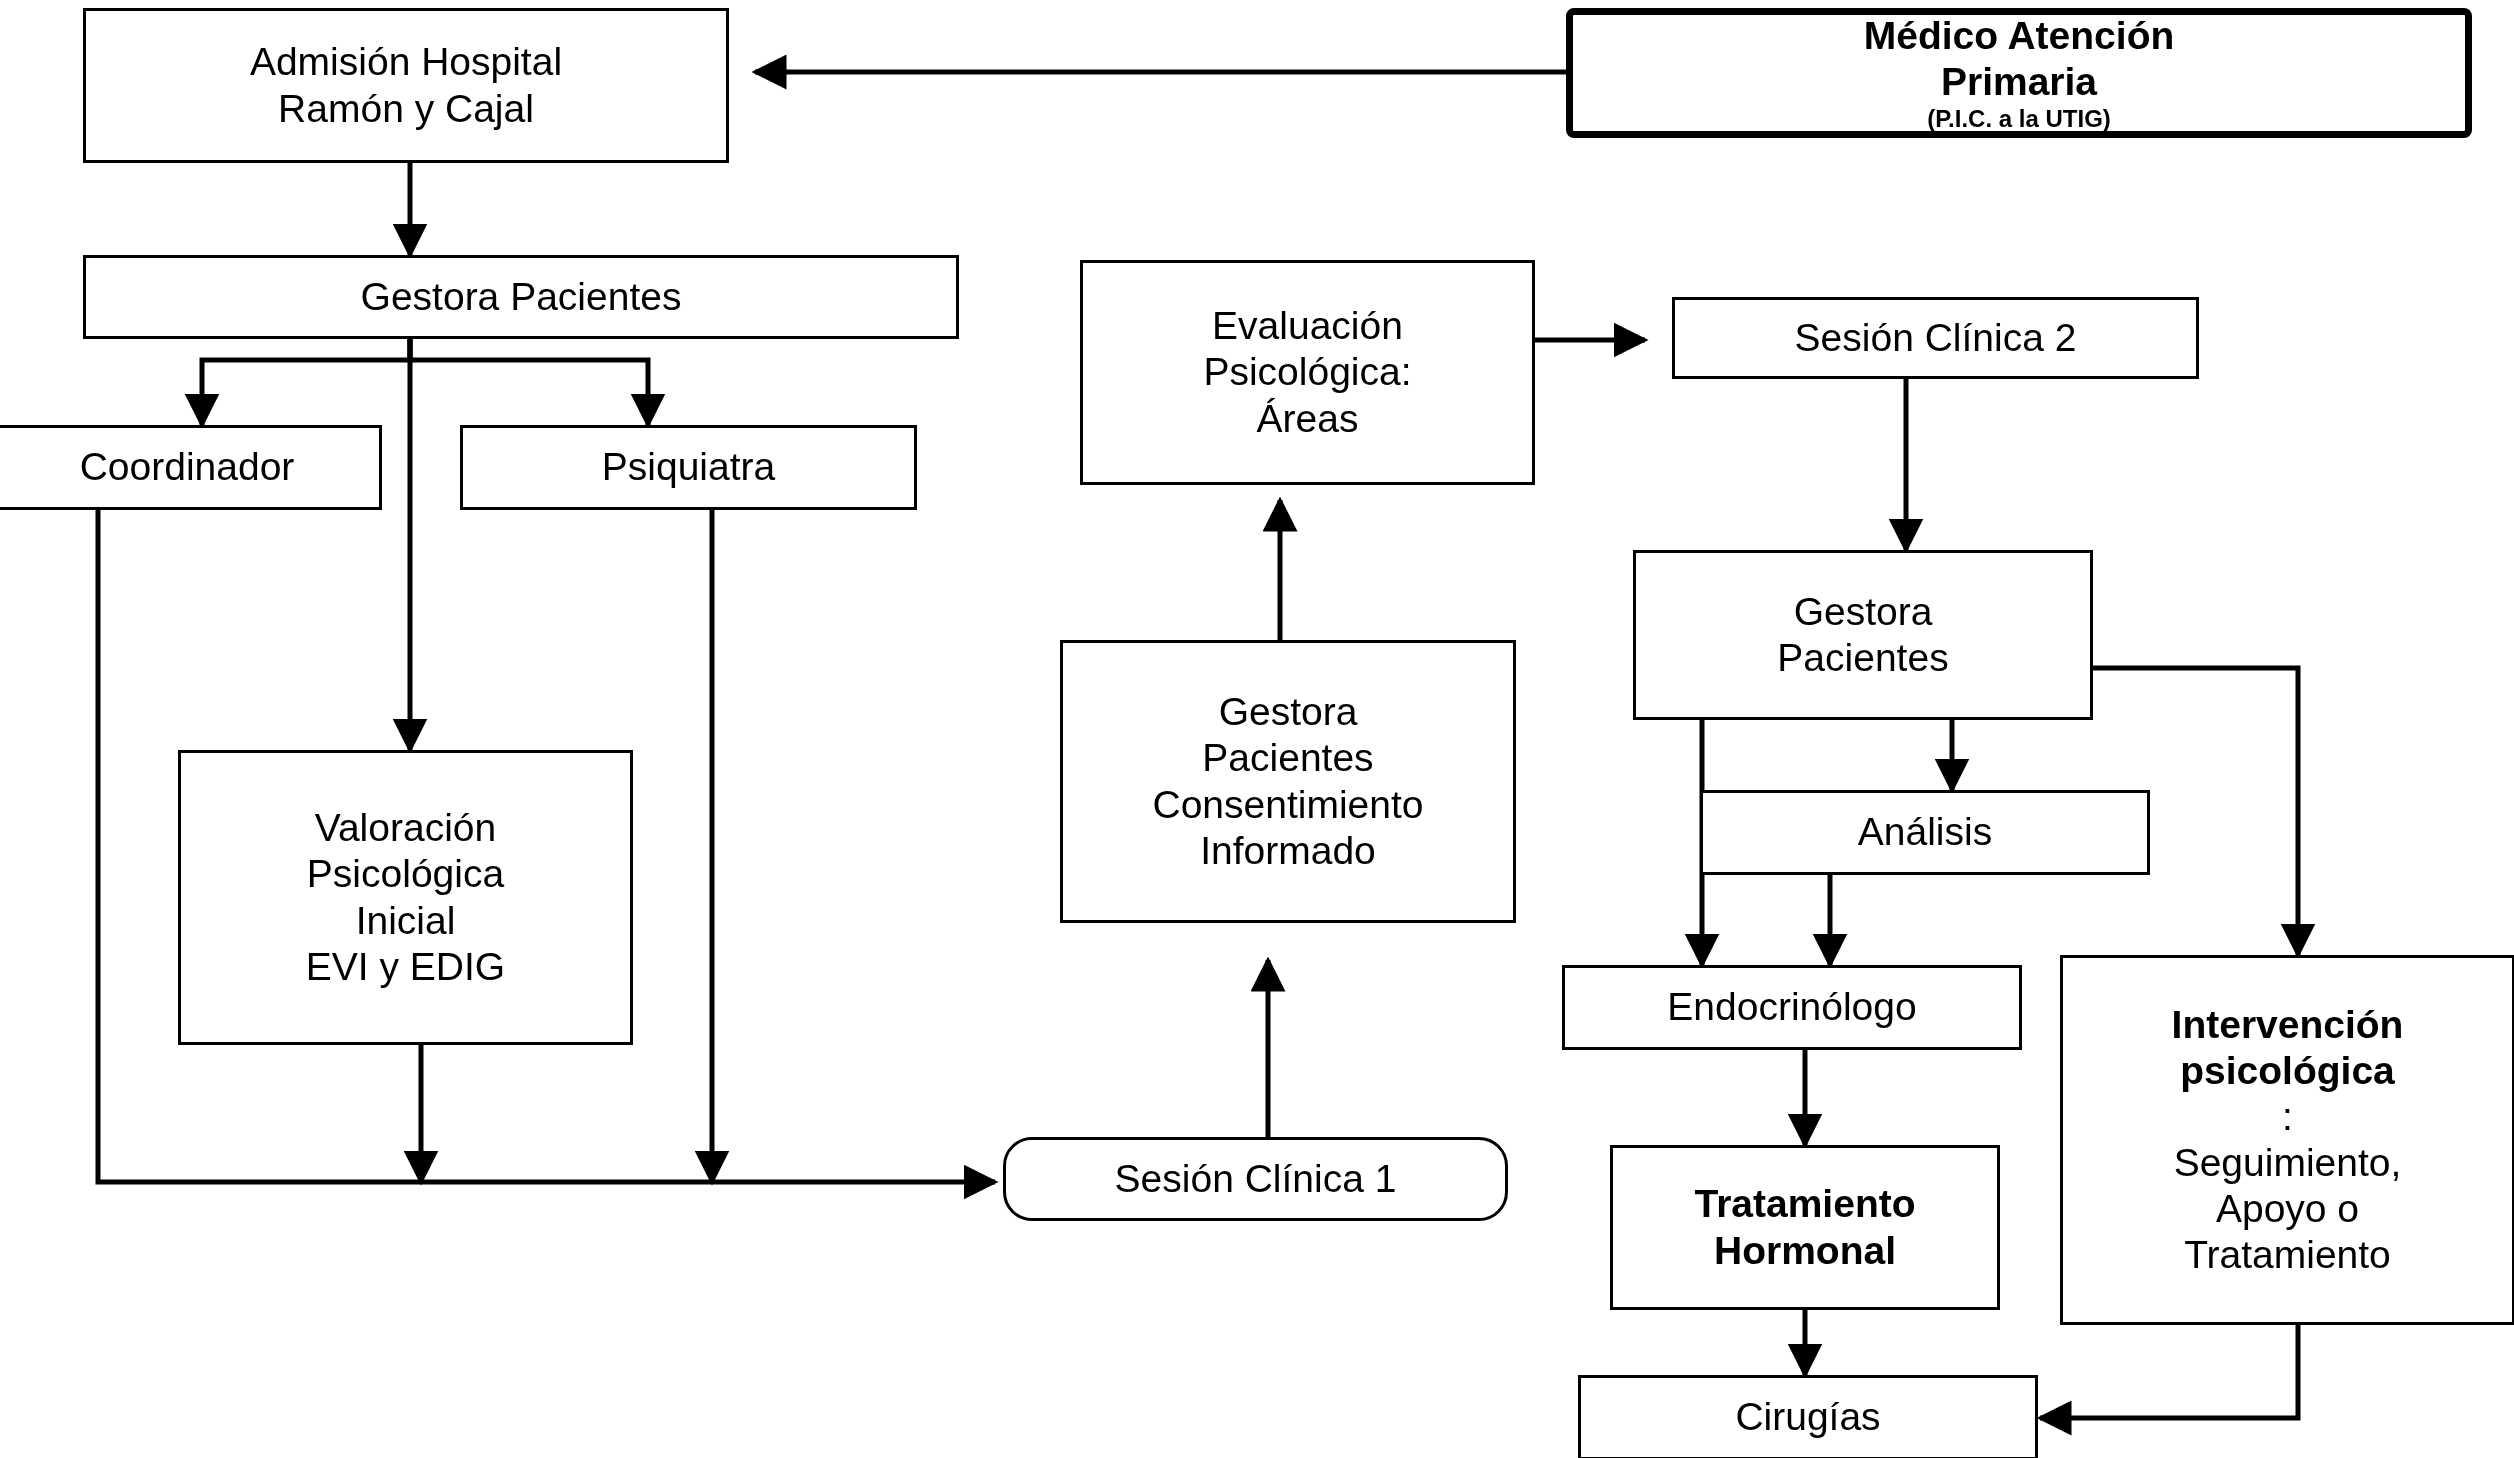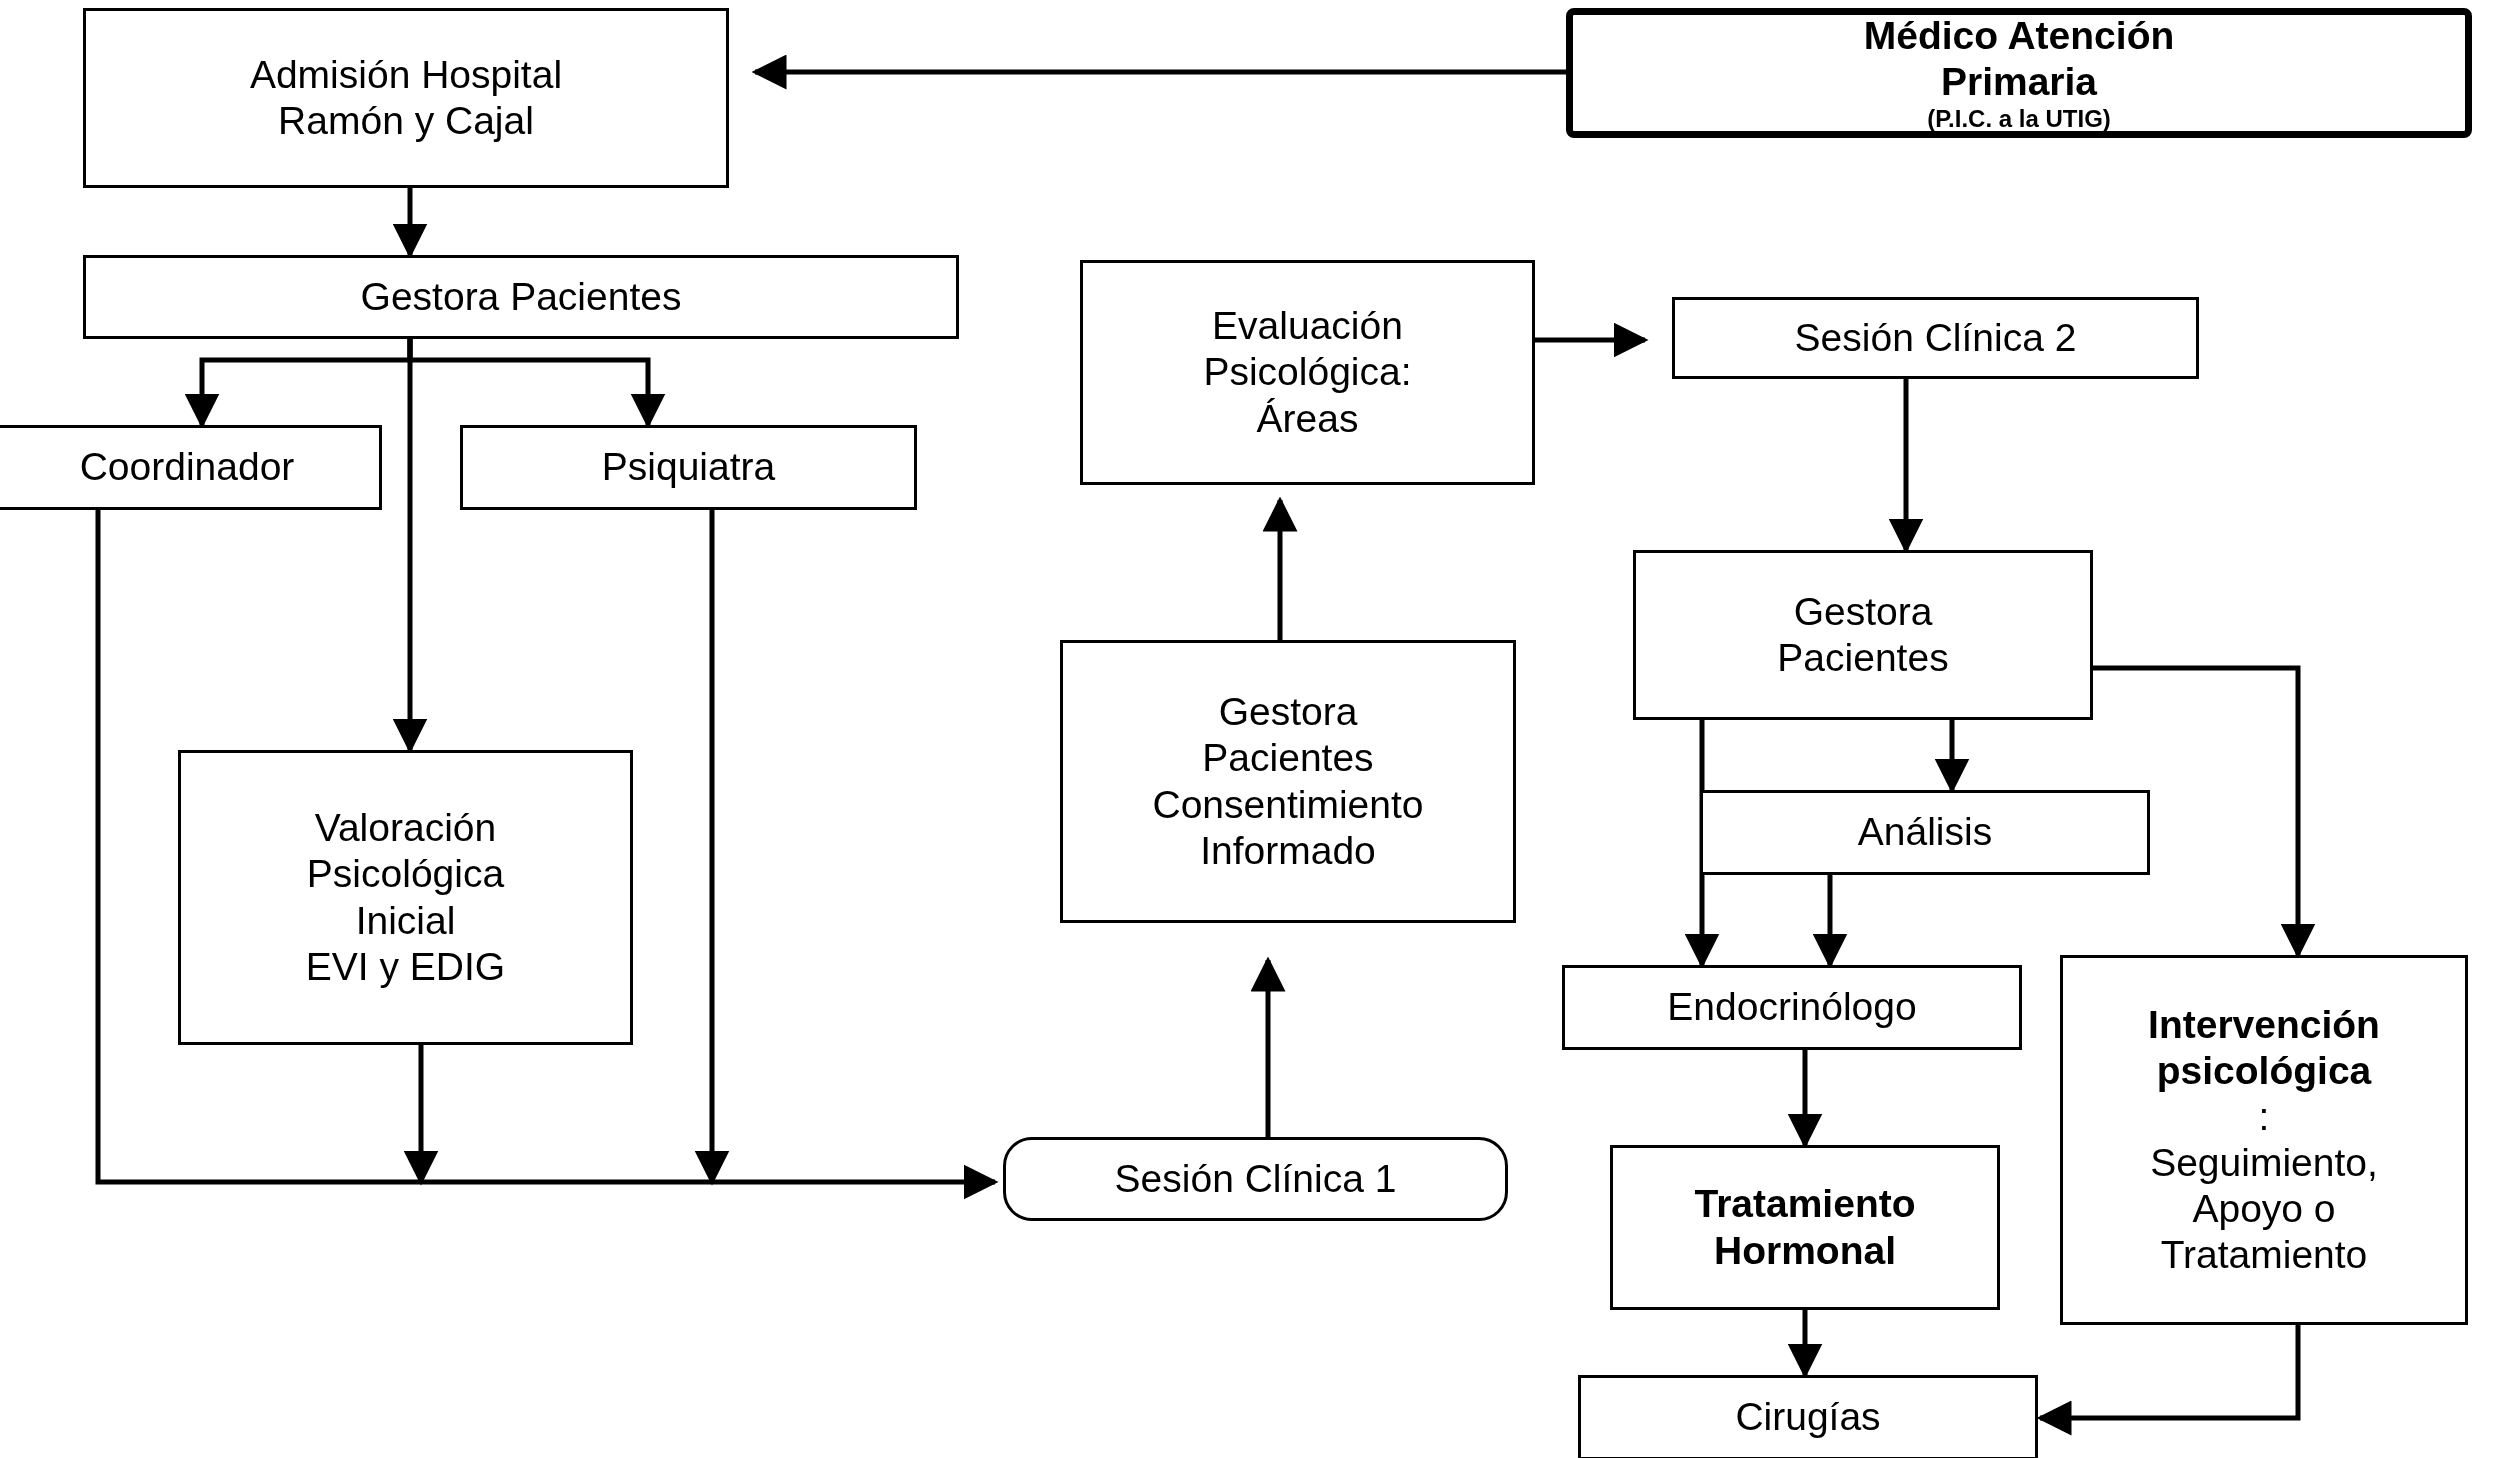--- a/index.html
+++ b/index.html
@@ -105,21 +105,21 @@
       <path d="M 2298 1325 L 2298 1418 L 2040 1418"></path>
     </g>
   </svg>
 
   <div class="node thick bold" style="left:1566px; top:8px; width:906px; height:130px; flex-direction:column;">
     <span class="txt">Médico Atención
 Primaria</span>
     <span class="sub">(P.I.C. a la UTIG)</span>
   </div>
 
-  <div class="node" style="left:83px; top:8px; width:646px; height:180px;">
+  <div class="node" style="left:83px; top:8px; width:646px; height:155px;">
     <span class="txt">Admisión Hospital
 Ramón y Cajal</span>
   </div>
 
   <div class="node" style="left:83px; top:255px; width:876px; height:84px;">
     <span class="txt">Gestora Pacientes</span>
   </div>
 
   <div class="node" style="left:-8px; top:425px; width:390px; height:85px;">
     <span class="txt">Coordinador</span>
@@ -168,21 +168,21 @@
 
   <div class="node" style="left:1562px; top:965px; width:460px; height:85px;">
     <span class="txt">Endocrinólogo</span>
   </div>
 
   <div class="node bold" style="left:1610px; top:1145px; width:390px; height:165px;">
     <span class="txt">Tratamiento
 Hormonal</span>
   </div>
 
-  <div class="node" style="left:2060px; top:955px; width:408px; height:370px; flex-direction:column;">
+  <div class="node" style="left:2060px; top:955px; width:455px; height:370px; flex-direction:column;">
     <span class="semi" style="white-space:pre-line;">Intervención
 psicológica</span>
     <span class="txt"> :
 Seguimiento,
 Apoyo o
 Tratamiento</span>
   </div>
 
   <div class="node" style="left:1578px; top:1375px; width:460px; height:85px;">
     <span class="txt">Cirugías</span>

